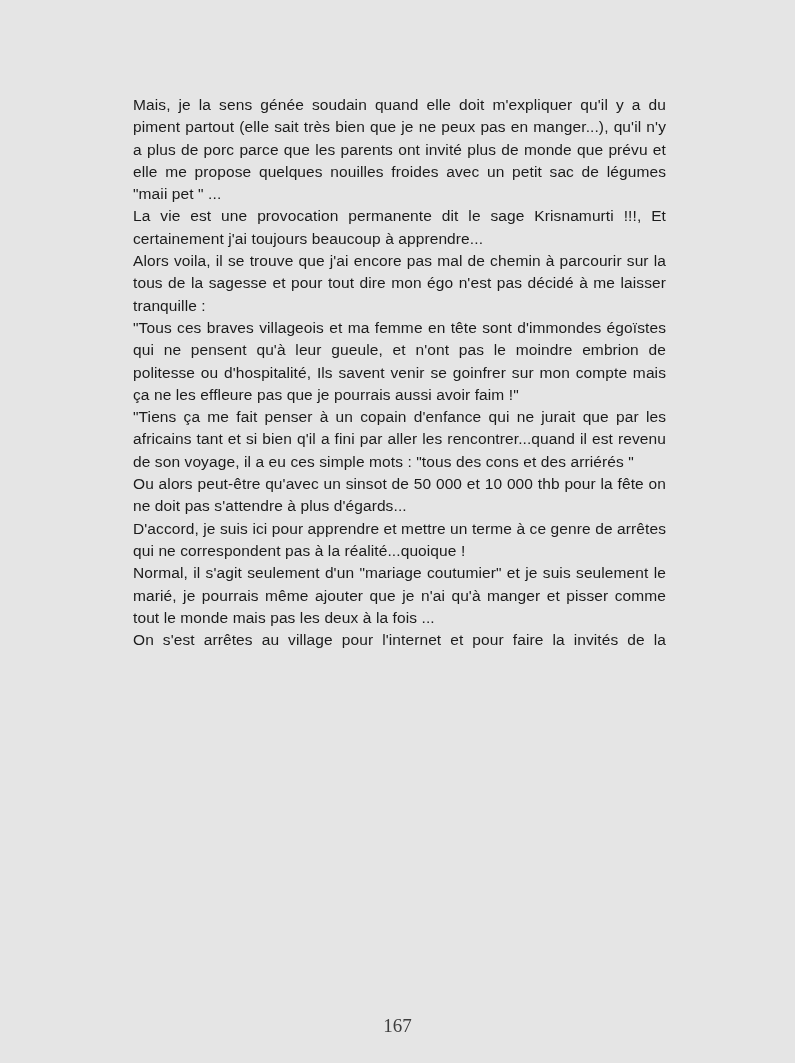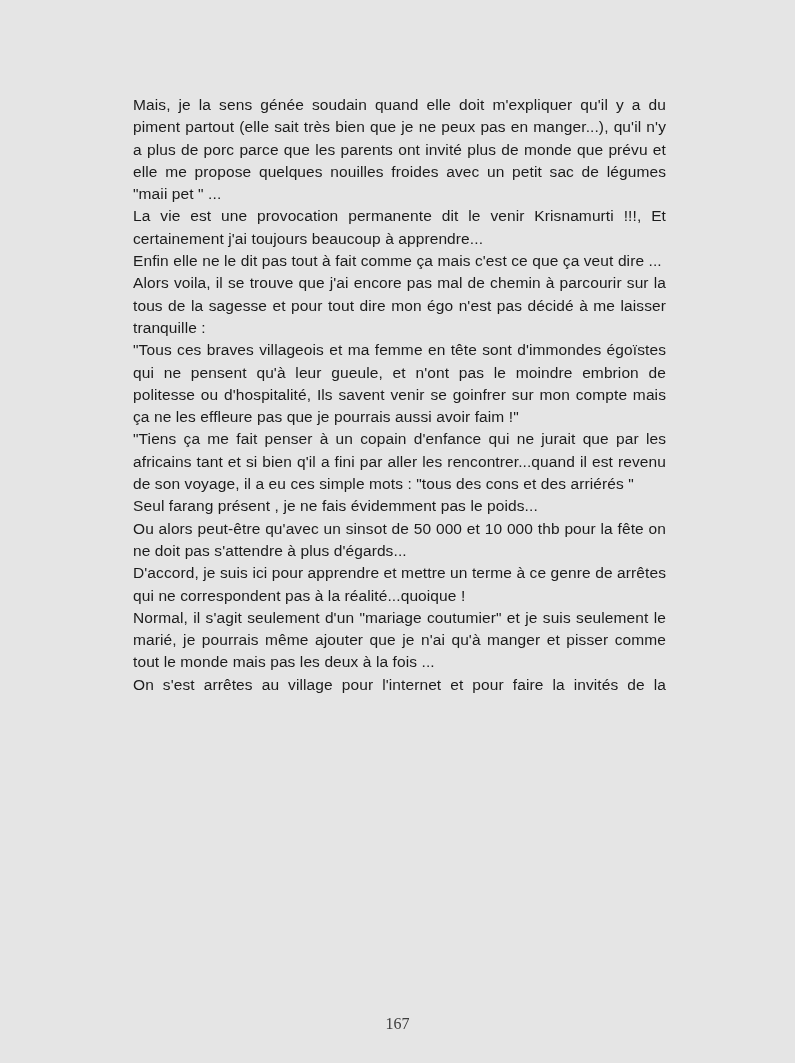--- a/index.html
+++ b/index.html
@@ -35,35 +35,33 @@
     
     text-align-last: justify;
   }
   .page-number {
     position: absolute;
     left: 0;
     top: 1015px;
     width: 795px;
     text-align: center;
     font-family: "Liberation Serif", serif;
-    font-size: 16px;
+    font-size: 19px;
     color: #3d3d3d;
   }
 </style>
 </head>
 <body>
 
 <div class="page">
   <div class="text-block">
     <p>Mais, je la sens génée soudain quand elle doit m'expliquer qu'il y a du piment partout (elle sait très bien que je ne peux pas en manger...), qu'il n'y a plus de porc parce que les parents ont invité plus de monde que prévu et elle me propose quelques nouilles froides avec un petit sac de légumes "maii pet " ...</p>
-    <p>La vie est une provocation permanente dit le venir Krisnamurti !!!, Et certainement j'ai toujours beaucoup à apprendre...</p>
-    <p>Enfin elle ne le dit pas tout à fait comme ça mais c'est ce que ça veut dire ...</p>
+    <p>La vie est une provocation permanente dit le sage Krisnamurti !!!, Et certainement j'ai toujours beaucoup à apprendre...</p>
     <p>Alors voila, il se trouve que j'ai encore pas mal de chemin à parcourir sur la tous de la sagesse et pour tout dire mon égo n'est pas décidé à me laisser tranquille :</p>
     <p>"Tous ces braves villageois et ma femme en tête sont d'immondes égoïstes qui ne pensent qu'à leur gueule, et n'ont pas le moindre embrion de politesse ou d'hospitalité, Ils savent venir se goinfrer sur mon compte mais ça ne les effleure pas que je pourrais aussi avoir faim !"</p>
     <p>"Tiens ça me fait penser à un copain d'enfance qui ne jurait que par les africains tant et si bien q'il a fini par aller les rencontrer...quand il est revenu de son voyage, il a eu ces simple mots : "tous des cons et des arriérés "</p>
-    <p>Seul farang présent , je ne fais évidemment pas le poids...</p>
     <p>Ou alors peut-être qu'avec un sinsot de 50 000 et 10 000 thb pour la fête on ne doit pas s'attendre à plus d'égards...</p>
     <p>D'accord, je suis ici pour apprendre et mettre un terme à ce genre de arrêtes qui ne correspondent pas à la réalité...quoique !</p>
     <p>Normal, il s'agit seulement d'un "mariage coutumier" et je suis seulement le marié, je pourrais même ajouter que je n'ai qu'à manger et pisser comme tout le monde mais pas les deux à la fois ...</p>
     <p class="continues">On s'est arrêtes au village pour l'internet et pour faire la invités de la</p>
   </div>
   <div class="page-number">167</div>
 </div>
 
 </body></html>

